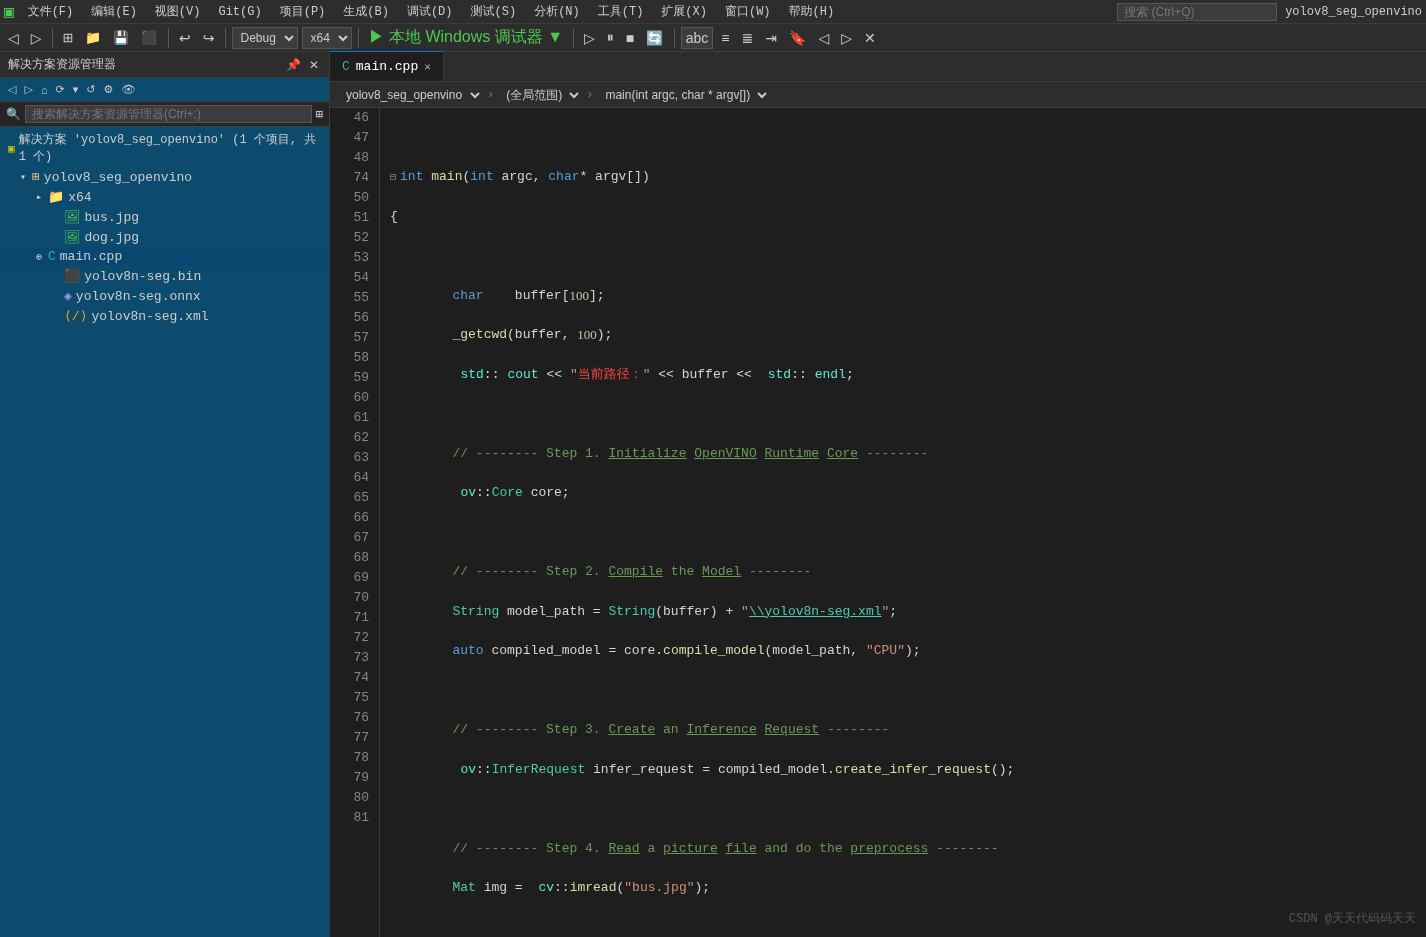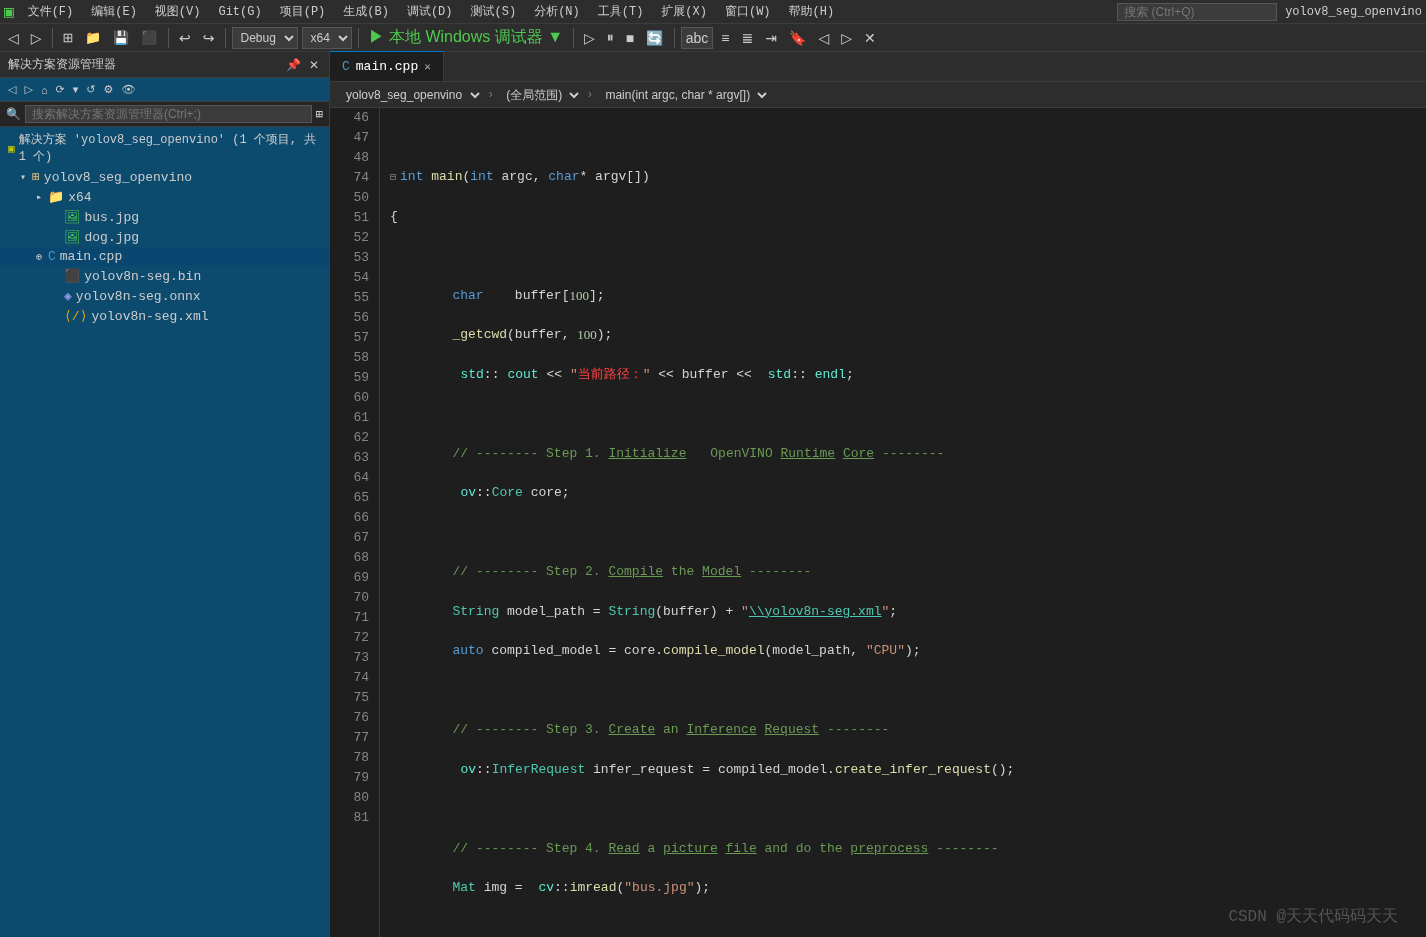--- a/index.html
+++ b/index.html
@@ -245,23 +245,23 @@
     .str { color: #ce9178; } 
     .num { color: #b5cea8; font-family: Liberation Serif, serif; } 
     .cmt { color: #6a9955; } 
     .id { color: #5eead4; margin-left: 8px; } 
     .plain { color: #d4d4d4; }
     .collapse-btn { color: #858585; margin-right: 4px; font-size: 10px; cursor: pointer; }
     
     .watermark {
       position: fixed;
       bottom: 10px;
-      right: 28px;
+      right: 10px;
       color: #555;
-      font-size: 16px;
+      font-size: 12px;
     }
   </style>
 </head>
 <body>
 
 <div class="menu-bar">
   <span style="color:#4ec94e; font-size:16px; margin-right:4px;">▣</span>
   <span class="menu-item">文件(F)</span>
   <span class="menu-item">编辑(E)</span>
   <span class="menu-item">视图(V)</span>
@@ -479,21 +479,21 @@
 
       <div class="code-content">
 <div class="code-line"><span class="plain">&nbsp;</span></div>
 <div class="code-line"><span class="collapse-btn">⊟</span><span class="kw">int</span><span class="plain"> </span><span class="fn">main</span><span class="plain">(</span><span class="kw">int</span><span class="plain"> argc, </span><span class="kw">char</span><span class="plain">* argv[])</span></div>
 <div class="code-line"><span class="plain">{</span></div>
 <div class="code-line"><span class="plain">&nbsp;</span></div>
 <div class="code-line"><span class="plain">        </span><span class="kw">char</span><span class="plain">    buffer[</span><span class="num">100</span><span class="plain">];</span></div>
 <div class="code-line"><span class="plain">        </span><span class="fn">_getcwd</span><span class="plain">(buffer, </span><span class="num">100</span><span class="plain">);</span></div>
 <div class="code-line"><span class="plain">        </span><span class="id">std</span><span class="plain">::</span><span class="id">cout</span><span class="plain"> &lt;&lt; </span><span class="str">"<span style="color:#ff4444;">当前路径：</span>"</span><span class="plain"> &lt;&lt; buffer &lt;&lt; </span><span class="id">std</span><span class="plain">::</span><span class="id">endl</span><span class="plain">;</span></div>
 <div class="code-line"><span class="plain">&nbsp;</span></div>
-<div class="code-line"><span class="plain">        </span><span class="cmt">// -------- Step 1. <span style="text-decoration:underline;">Initialize</span> <span style="margin-left:16px;">OpenVINO</span> <span style="text-decoration:underline;">Runtime</span> <span style="text-decoration:underline;">Core</span> --------</span></div>
+<div class="code-line"><span class="plain">        </span><span class="cmt">// -------- Step 1. <span style="text-decoration:underline;">Initialize</span> <span style="text-decoration:underline;">OpenVINO</span> <span style="text-decoration:underline;">Runtime</span> <span style="text-decoration:underline;">Core</span> --------</span></div>
 <div class="code-line"><span class="plain">        </span><span class="id">ov</span><span class="plain">::</span><span class="type">Core</span><span class="plain"> core;</span></div>
 <div class="code-line"><span class="plain">&nbsp;</span></div>
 <div class="code-line"><span class="plain">        </span><span class="cmt">// -------- Step 2. <span style="text-decoration:underline;">Compile</span> the <span style="text-decoration:underline;">Model</span> --------</span></div>
 <div class="code-line"><span class="plain">        </span><span class="type">String</span><span class="plain"> model_path = </span><span class="type">String</span><span class="plain">(buffer) + </span><span class="str">"<span style="color:#4ec9b0; text-decoration:underline;">\\yolov8n-seg.xml</span>"</span><span class="plain">;</span></div>
 <div class="code-line"><span class="plain">        </span><span class="kw">auto</span><span class="plain"> compiled_model = core.</span><span class="fn">compile_model</span><span class="plain">(model_path, </span><span class="str">"CPU"</span><span class="plain">);</span></div>
 <div class="code-line"><span class="plain">&nbsp;</span></div>
 <div class="code-line"><span class="plain">        </span><span class="cmt">// -------- Step 3. <span style="text-decoration:underline;">Create</span> an <span style="text-decoration:underline;">Inference</span> <span style="text-decoration:underline;">Request</span> --------</span></div>
 <div class="code-line"><span class="plain">        </span><span class="id">ov</span><span class="plain">::</span><span class="type">InferRequest</span><span class="plain"> infer_request = compiled_model.</span><span class="fn">create_infer_request</span><span class="plain">();</span></div>
 <div class="code-line"><span class="plain">&nbsp;</span></div>
 <div class="code-line"><span class="plain">        </span><span class="cmt">// -------- Step 4. <span style="text-decoration:underline;">Read</span> a <span style="text-decoration:underline;">picture</span> <span style="text-decoration:underline;">file</span> and do the <span style="text-decoration:underline;">preprocess</span> --------</span></div>

